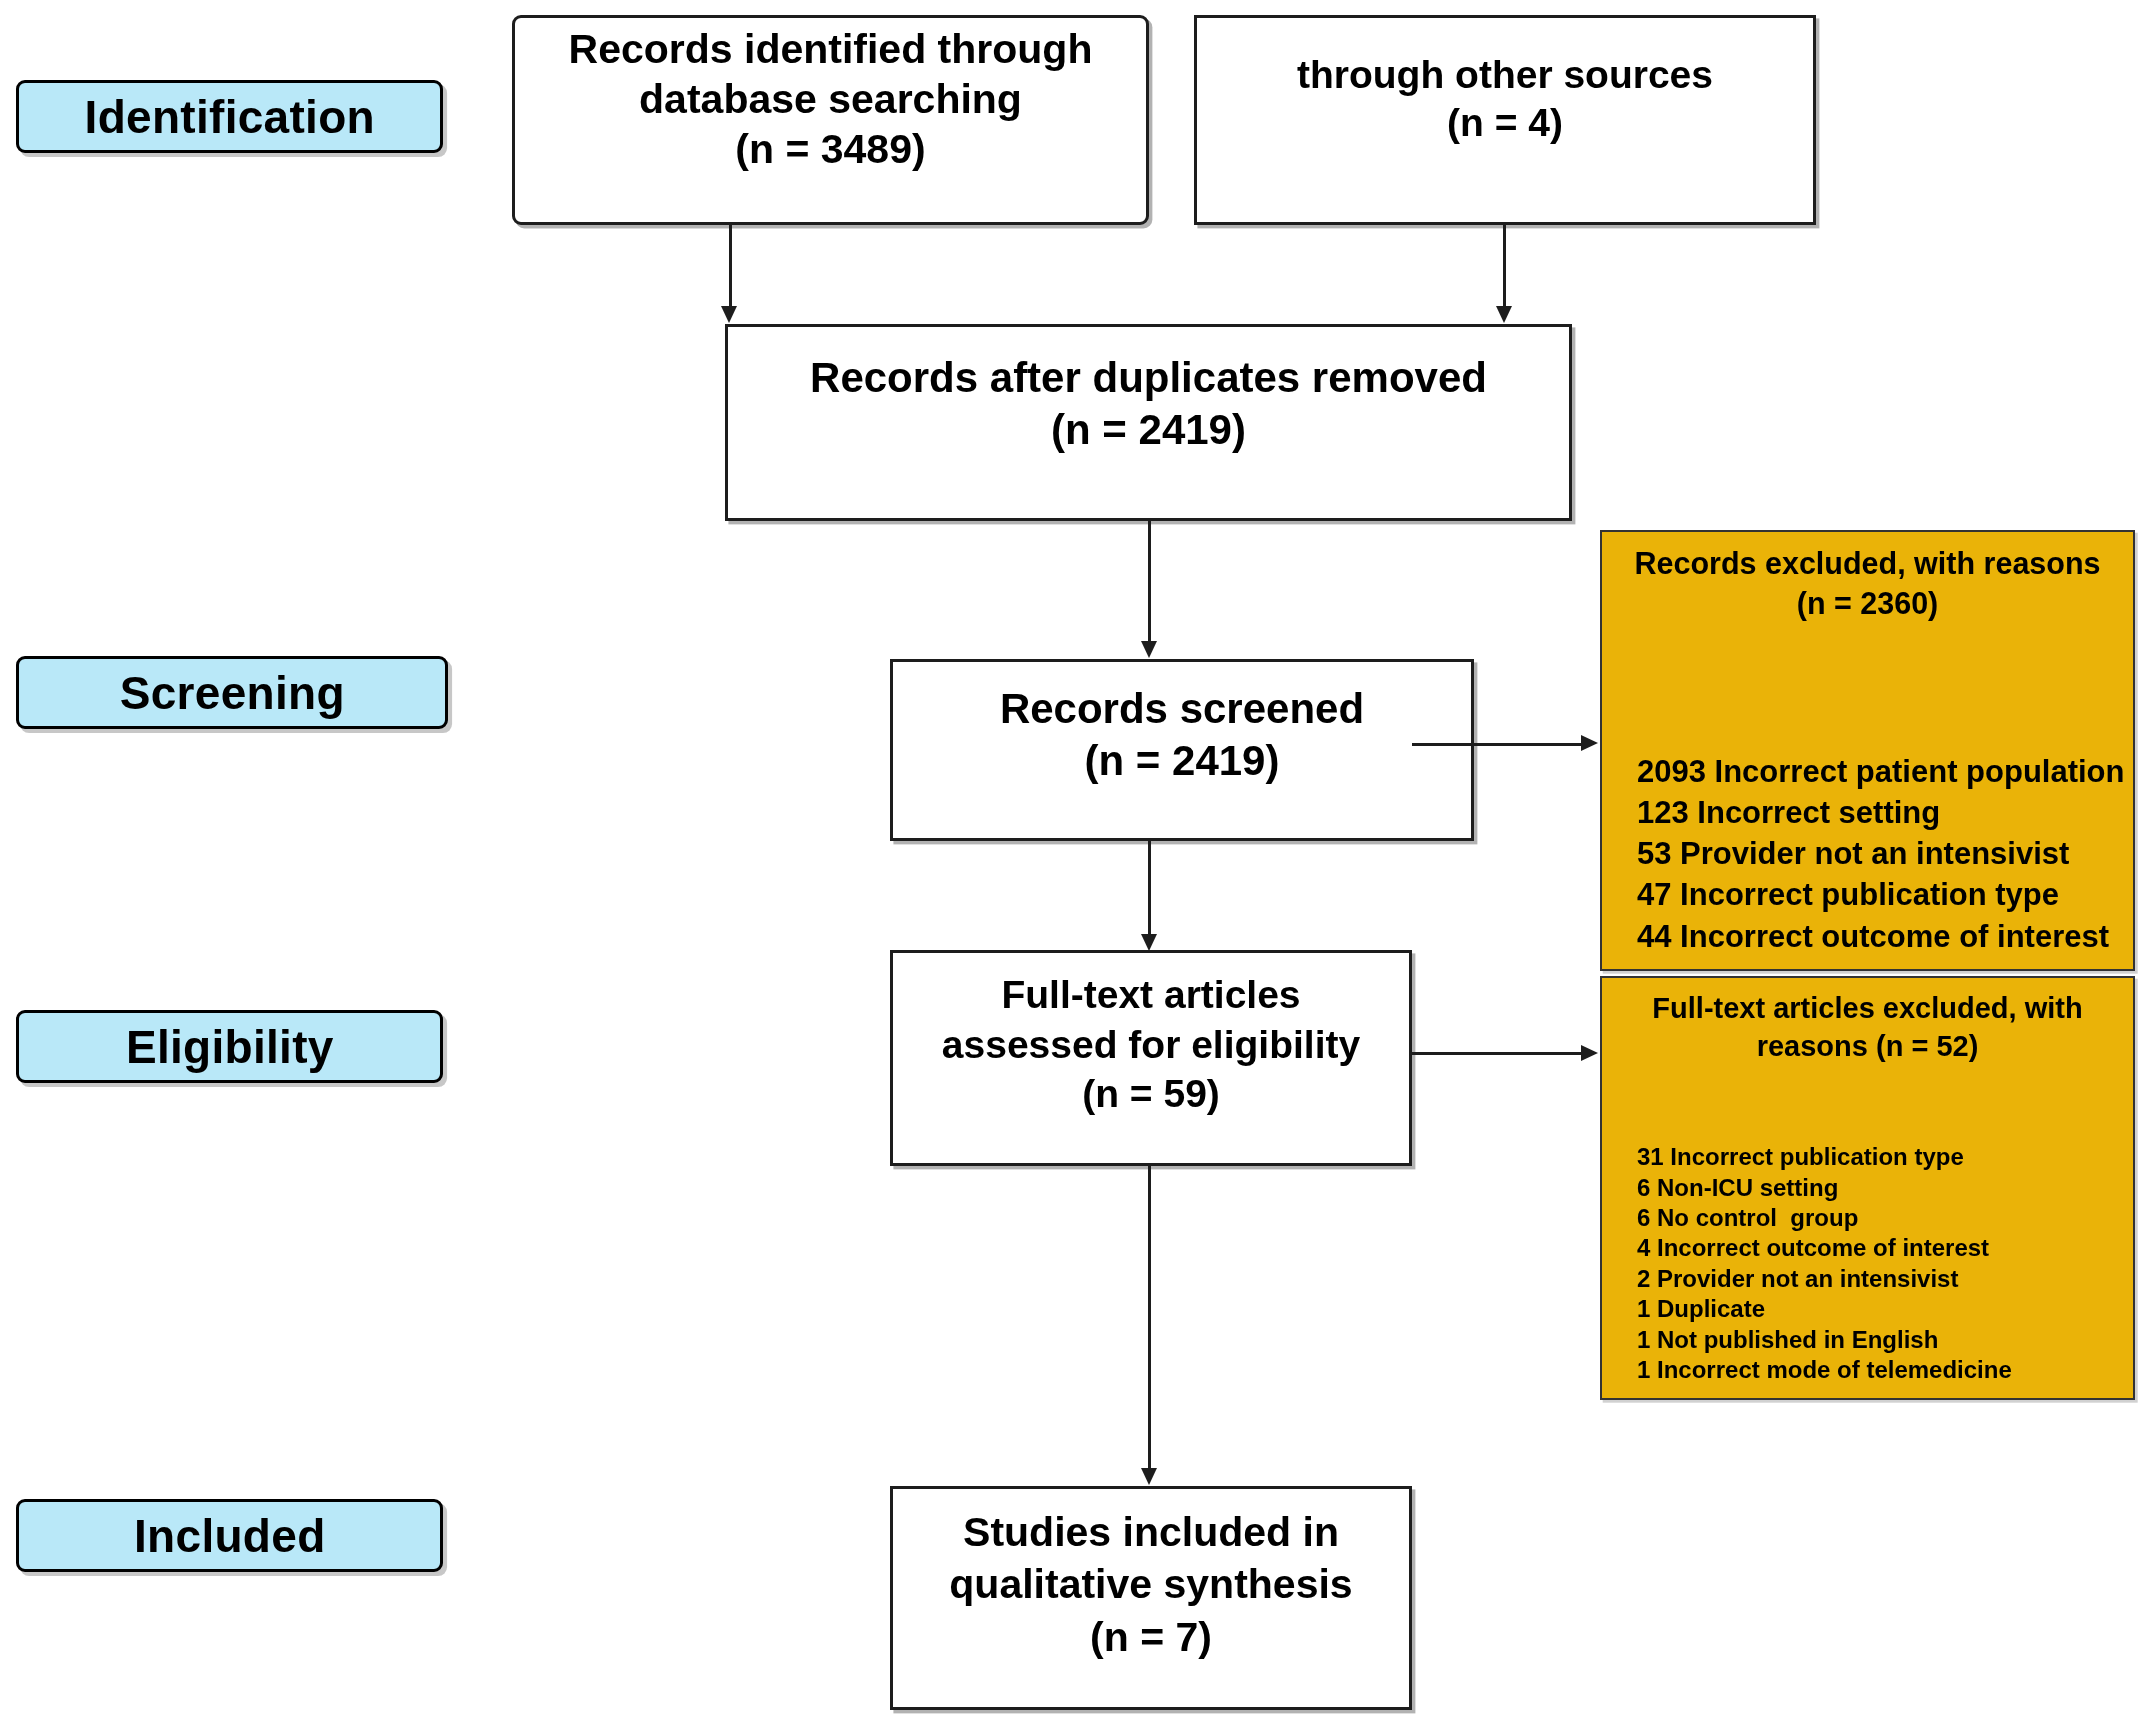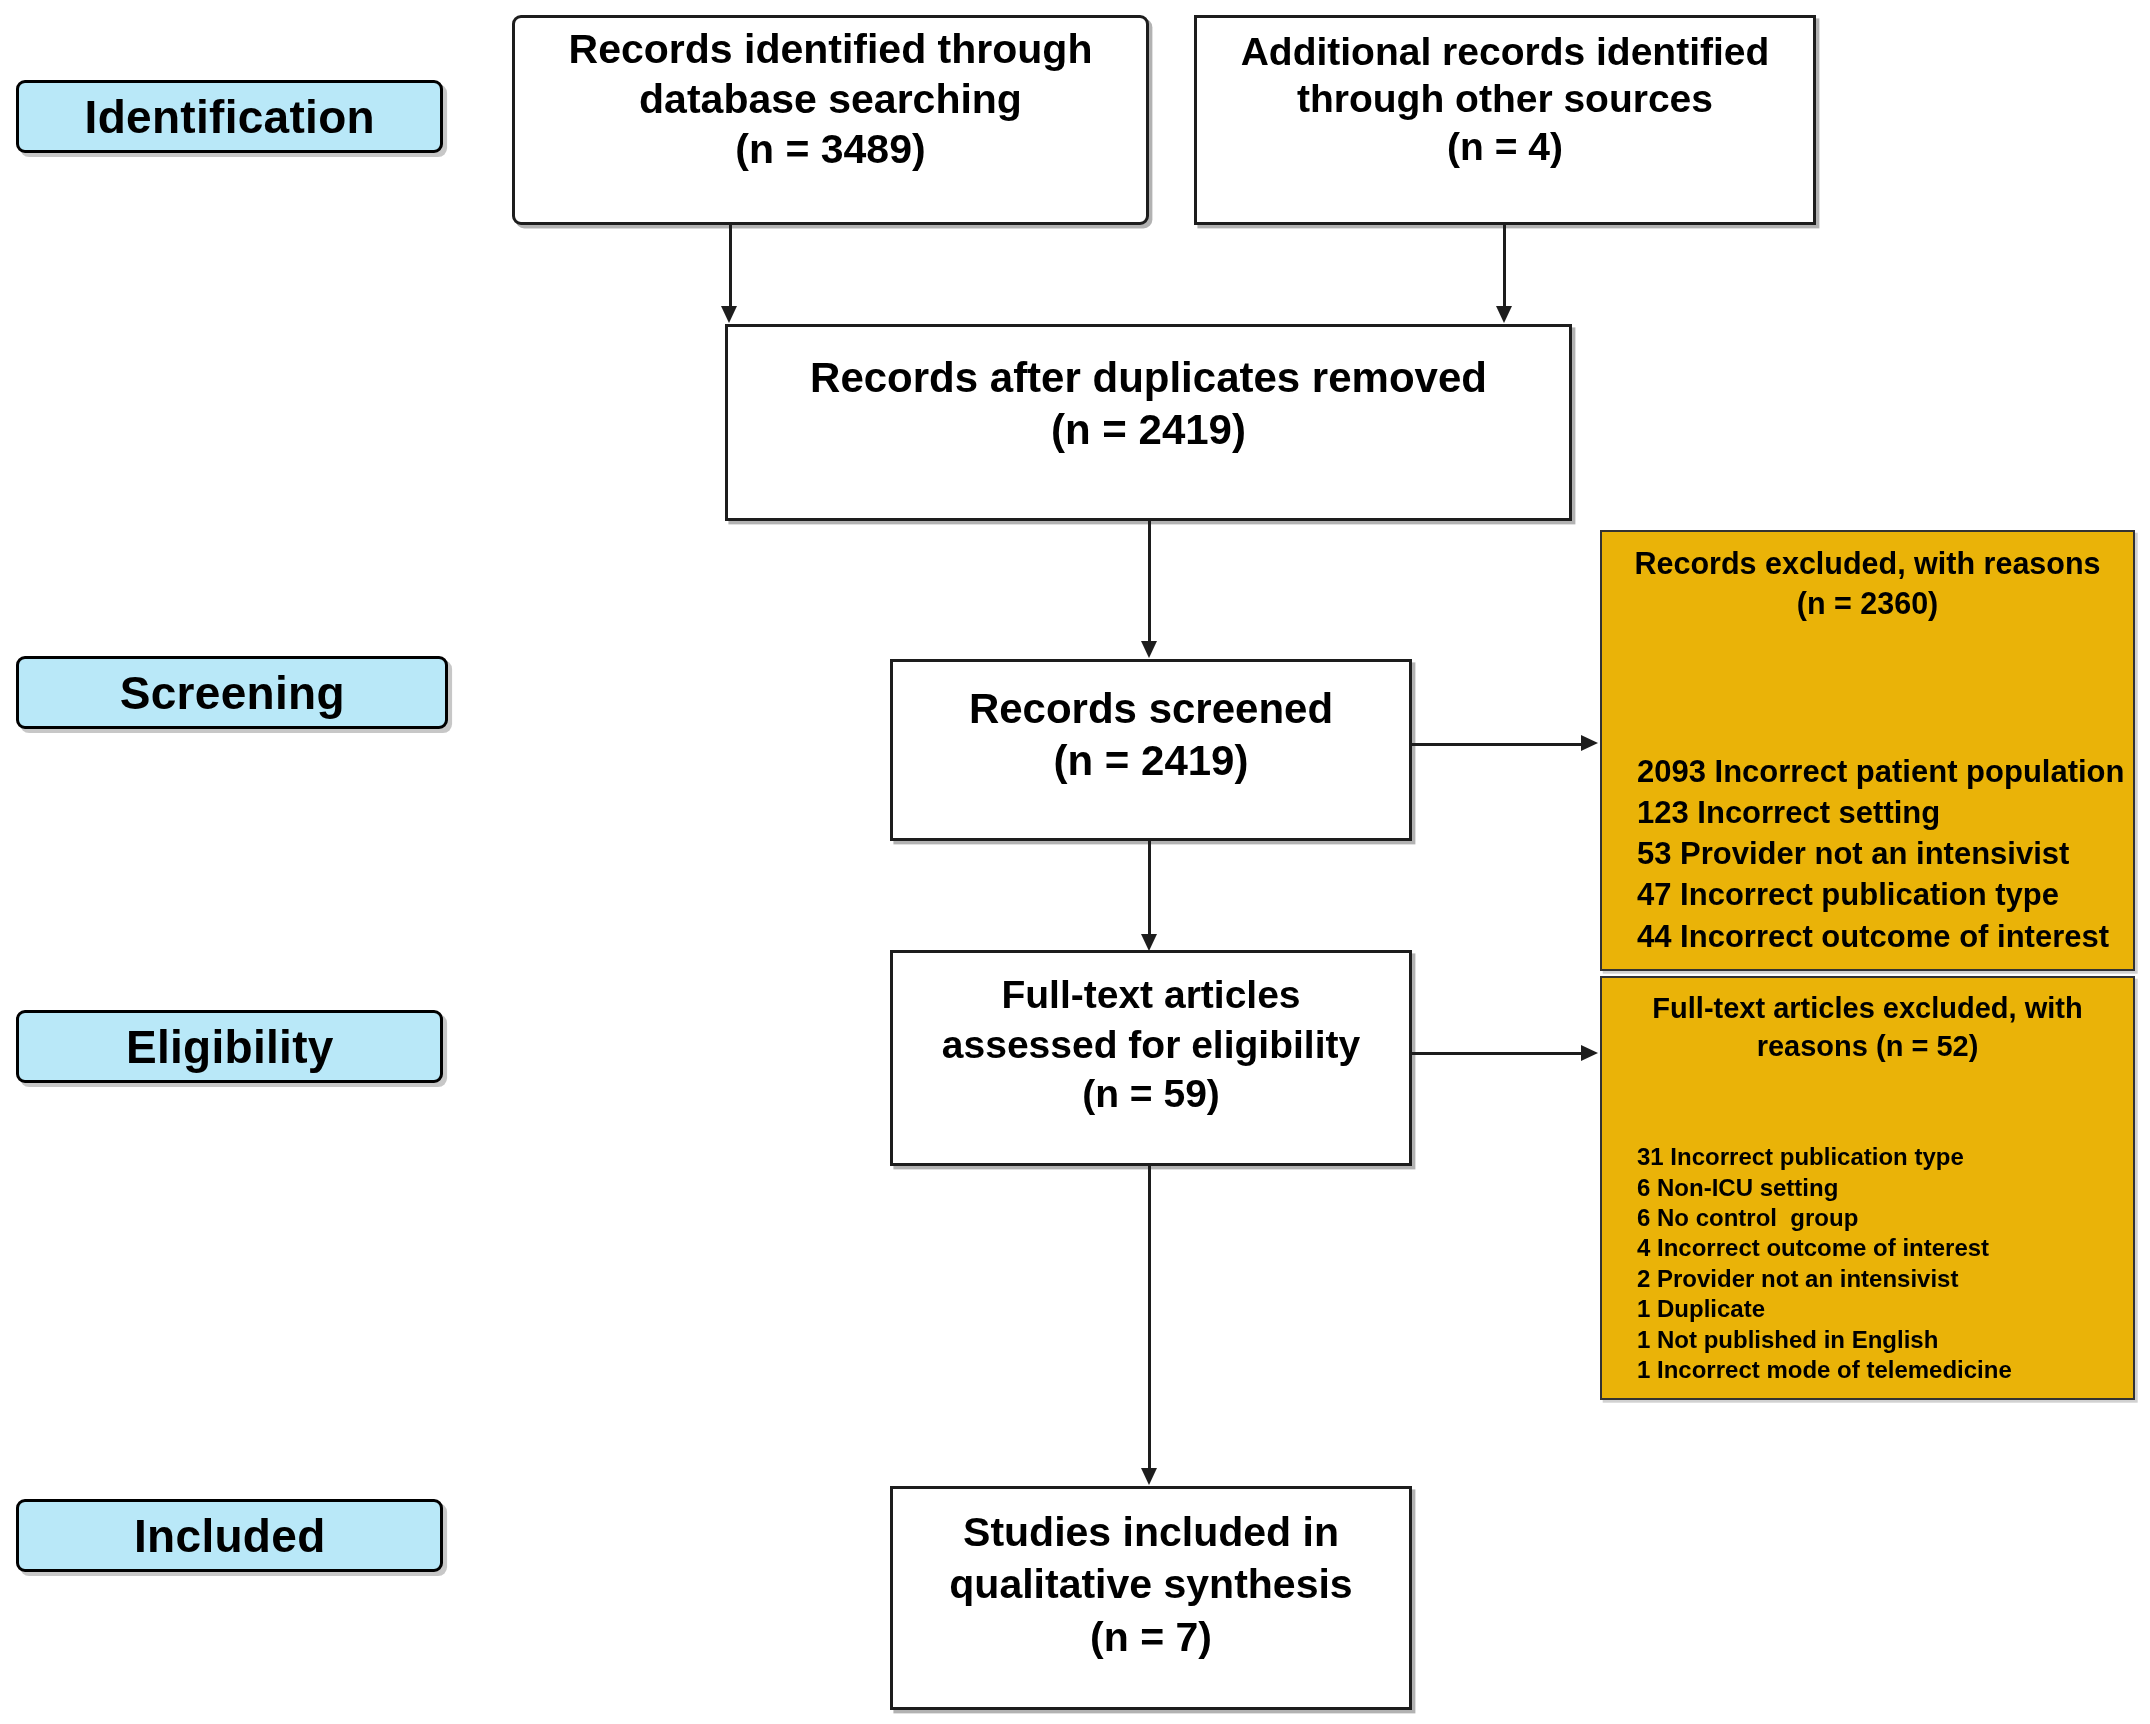--- a/index.html
+++ b/index.html
@@ -127,40 +127,39 @@
     <span>Included</span>
   </div>
 
   <div class="flow-box" style="left:512px; top:15px; width:637px; height:210px; font-size:41px; line-height:1.22; padding-bottom:42px;border-radius:9px;">
     <span class="line">Records identified through</span>
     <span class="line">database searching</span>
     <span class="line">(n = 3489)</span>
   </div>
 
   <div class="flow-box" style="left:1194px; top:15px; width:622px; height:210px; font-size:39px; line-height:1.22; padding-bottom:42px;">
-    <span class="line">Additional records identified</span>
     <span class="line">through other sources</span>
     <span class="line">(n = 4)</span>
   </div>
 
   <div class="vline" style="left:729px; top:225px; height:83px;"></div>
   <div class="arrow-down" style="left:721px; top:306px;"></div>
 
   <div class="vline" style="left:1503px; top:225px; height:83px;"></div>
   <div class="arrow-down" style="left:1496px; top:306px;"></div>
 
   <div class="flow-box" style="left:725px; top:324px; width:847px; height:197px; font-size:42px; line-height:1.25; padding-bottom:37px;">
     <span class="line">Records after duplicates removed</span>
     <span class="line">(n = 2419)</span>
   </div>
 
   <div class="vline" style="left:1148px; top:521px; height:122px;"></div>
   <div class="arrow-down" style="left:1141px; top:641px;"></div>
 
-  <div class="flow-box" style="left:890px; top:659px; width:522px; height:182px; font-size:42px; line-height:1.25; padding-bottom:30px;">
+  <div class="flow-box" style="left:890px; top:659px; width:584px; height:182px; font-size:42px; line-height:1.25; padding-bottom:30px;">
     <span class="line">Records screened</span>
     <span class="line">(n = 2419)</span>
   </div>
 
   <div class="hline" style="left:1412px; top:743px; width:171px;"></div>
   <div class="arrow-right" style="left:1581px; top:735px;"></div>
 
   <div class="vline" style="left:1148px; top:840px; height:95px;"></div>
   <div class="arrow-down" style="left:1141px; top:934px;"></div>
 

